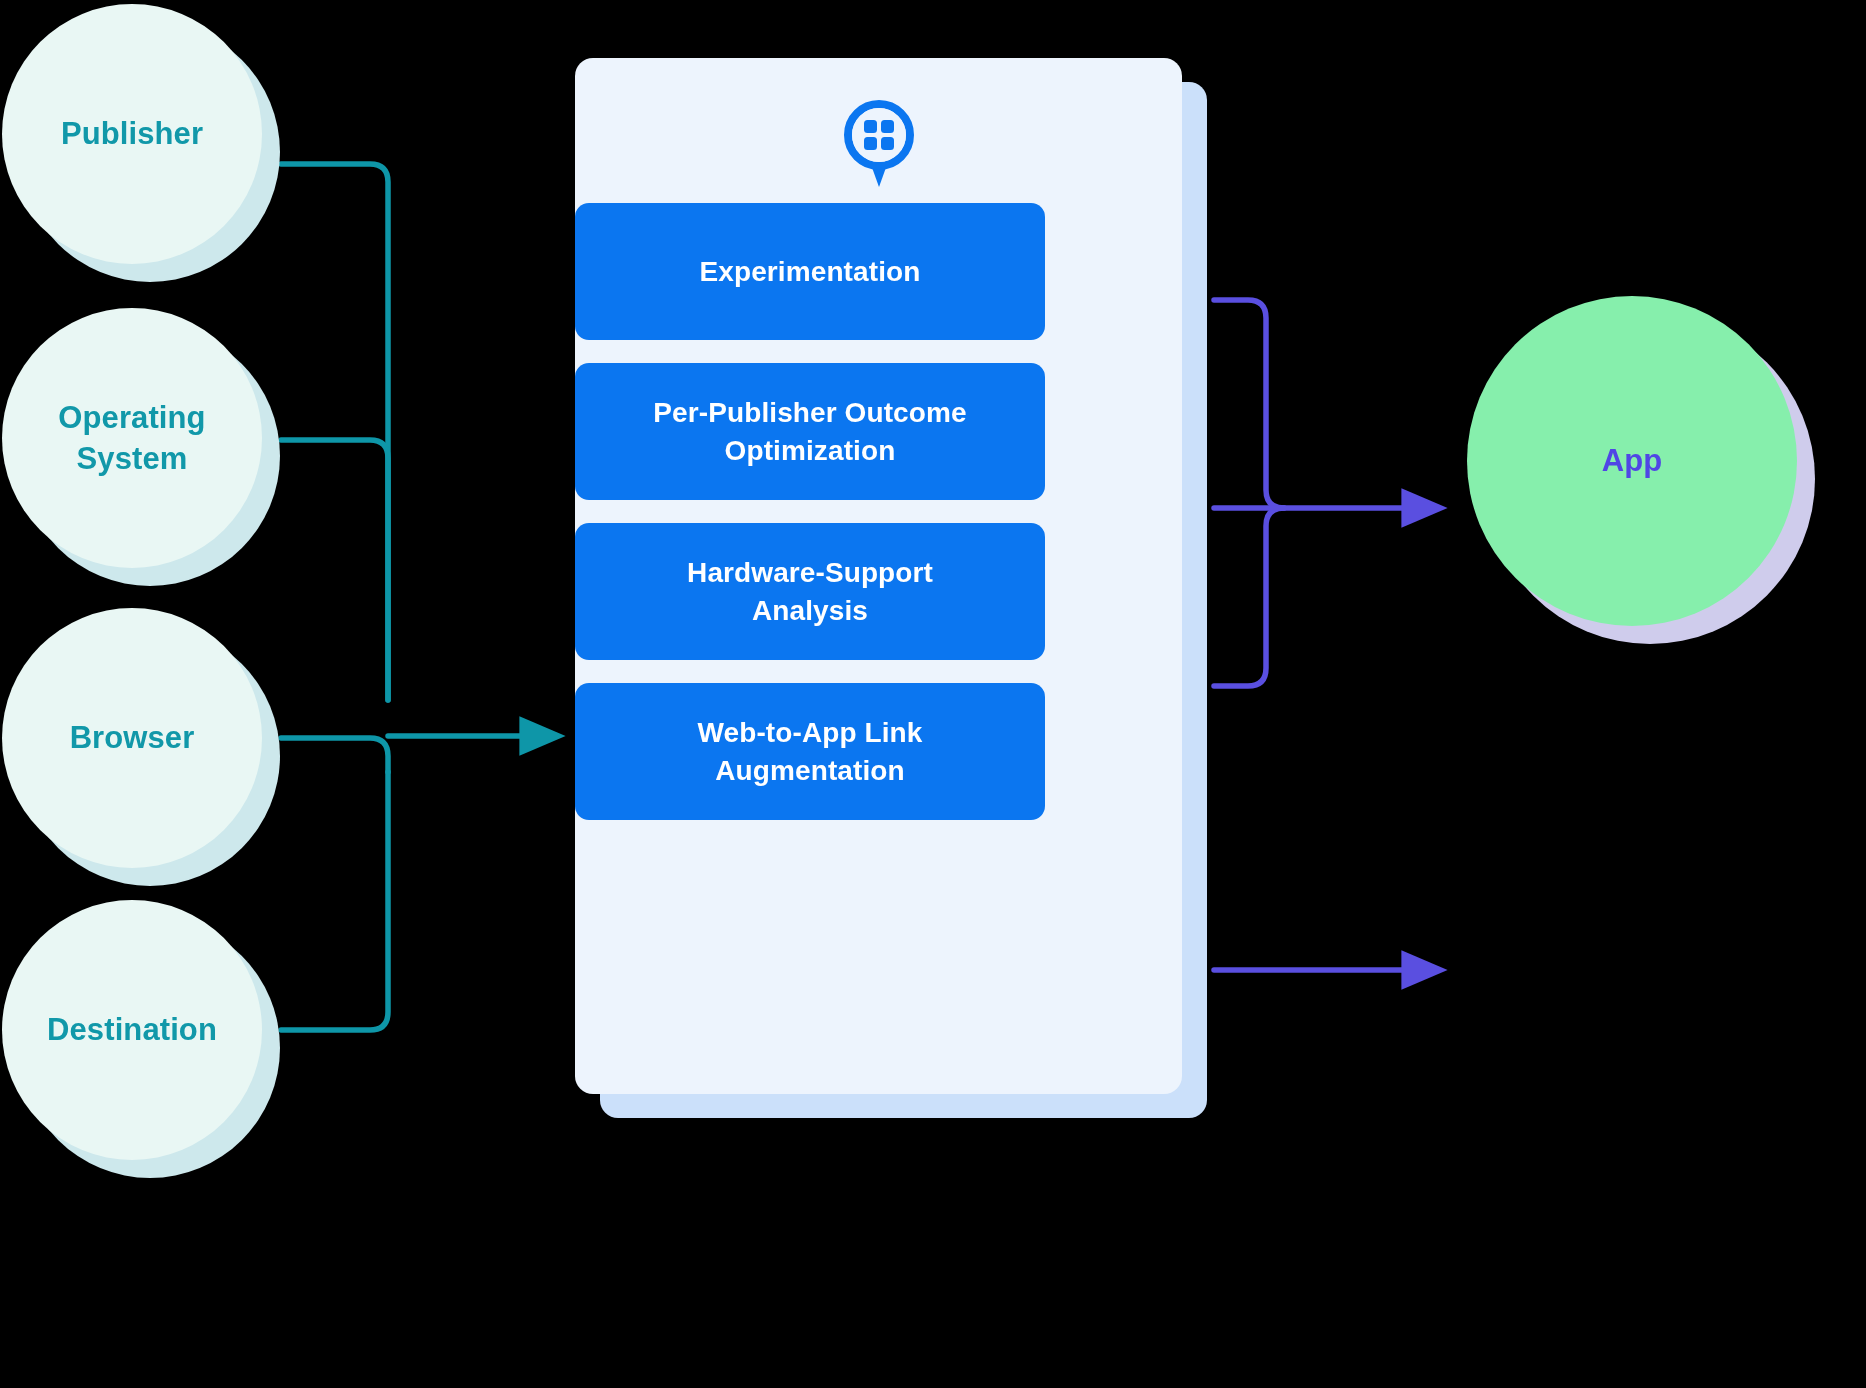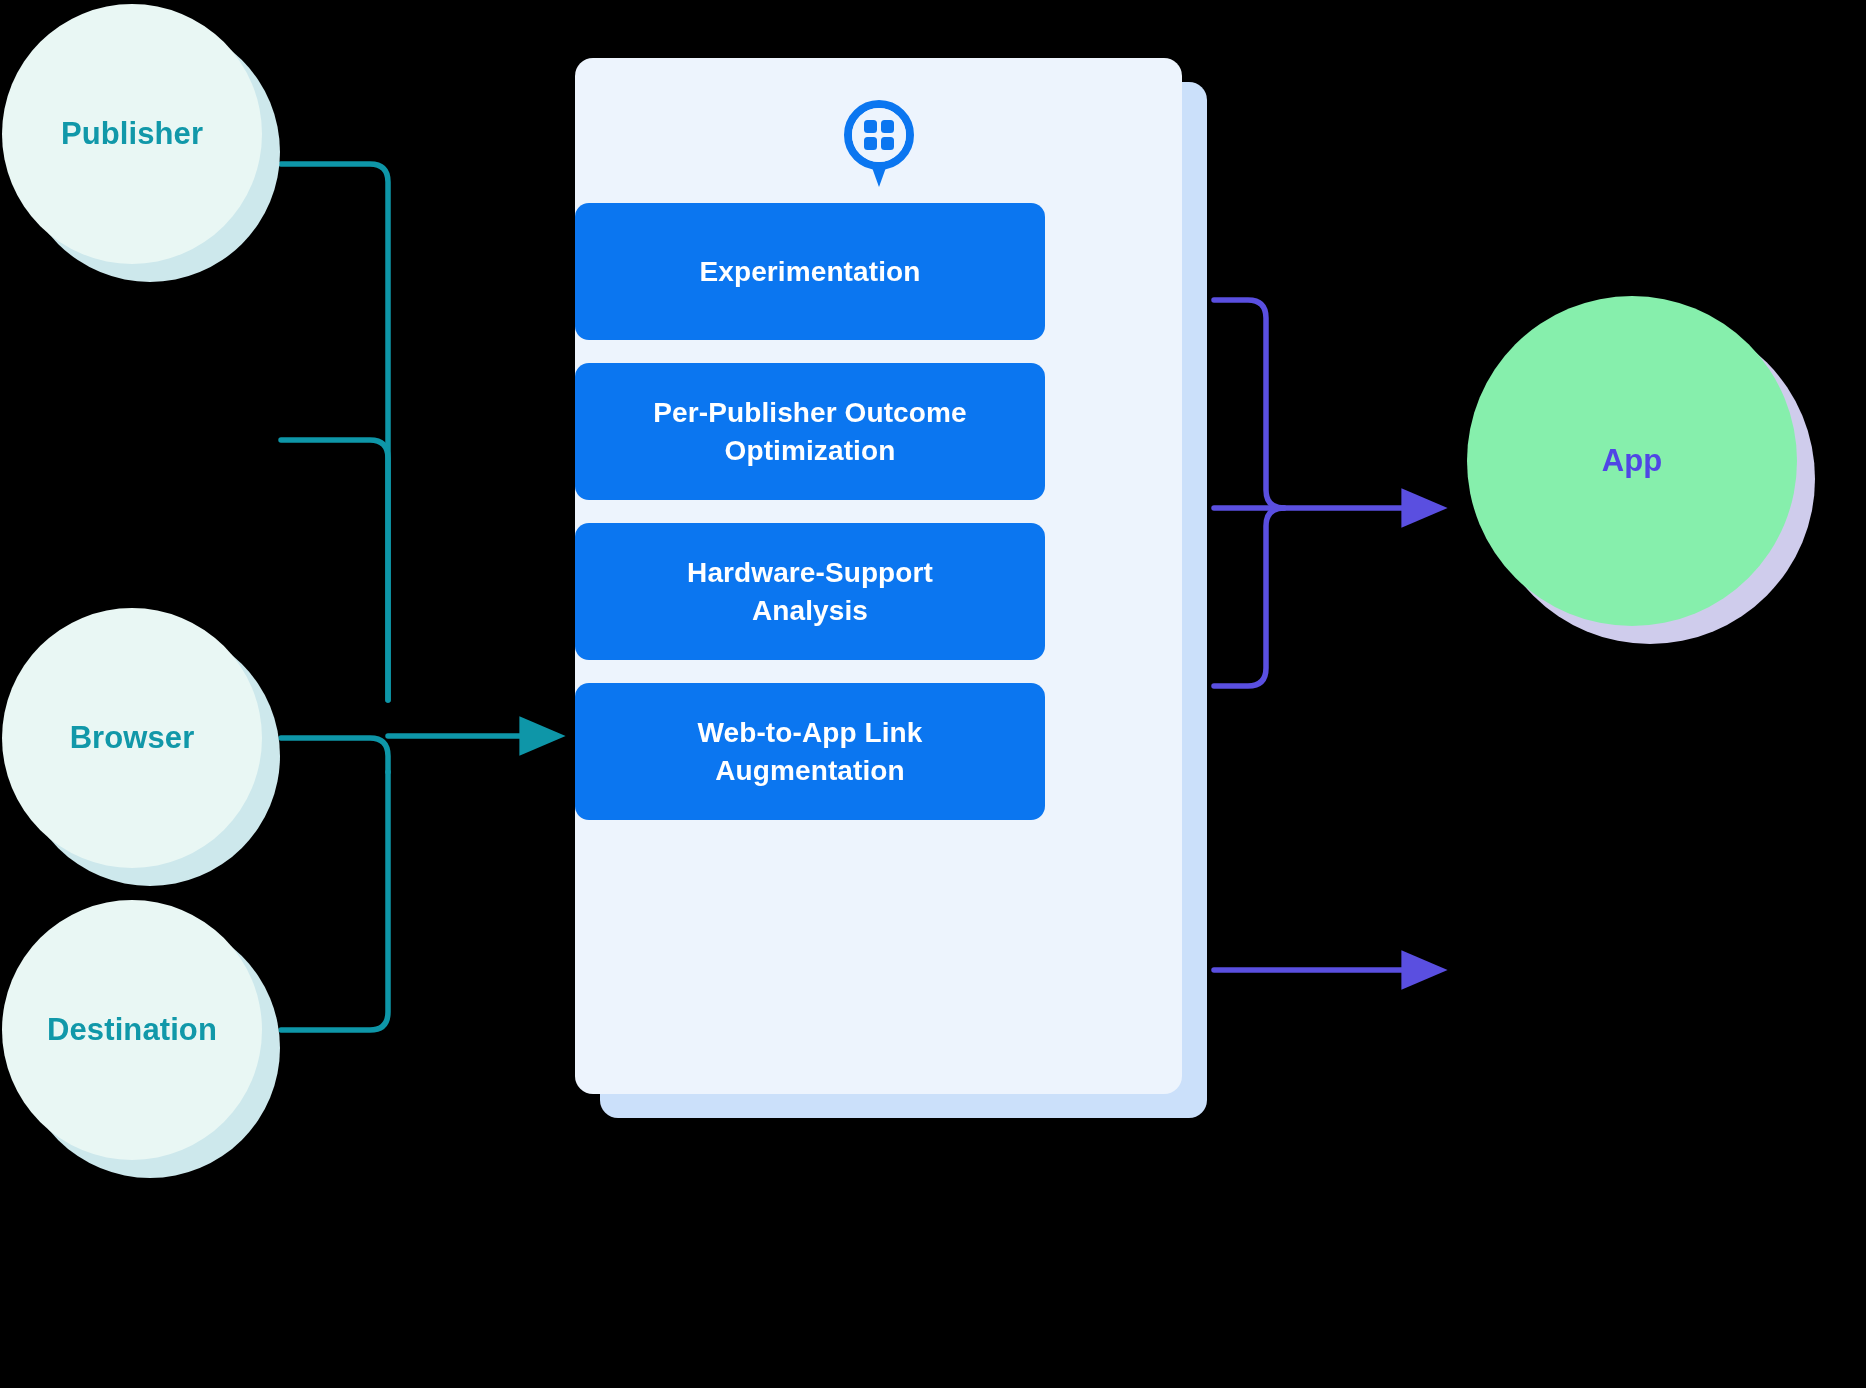--- a/index.html
+++ b/index.html
@@ -181,20 +181,27 @@
     </g>
   </svg>
 
   <div class="src-node" style="left:2px; top:4px; width:260px; height:260px;">
     <div class="src-shadow"></div>
     <div class="src-circle">
       <span class="src-label">Publisher</span>
     </div>
   </div>
 
+  <div class="src-node" style="left:2px; top:308px; width:260px; height:260px;">
+    <div class="src-shadow"></div>
+    <div class="src-circle">
+      <span class="src-label">Operating
+System</span>
+    </div>
+  </div>
 
   <div class="src-node" style="left:2px; top:608px; width:260px; height:260px;">
     <div class="src-shadow"></div>
     <div class="src-circle">
       <span class="src-label">Browser</span>
     </div>
   </div>
 
   <div class="src-node" style="left:2px; top:900px; width:260px; height:260px;">
     <div class="src-shadow"></div>

